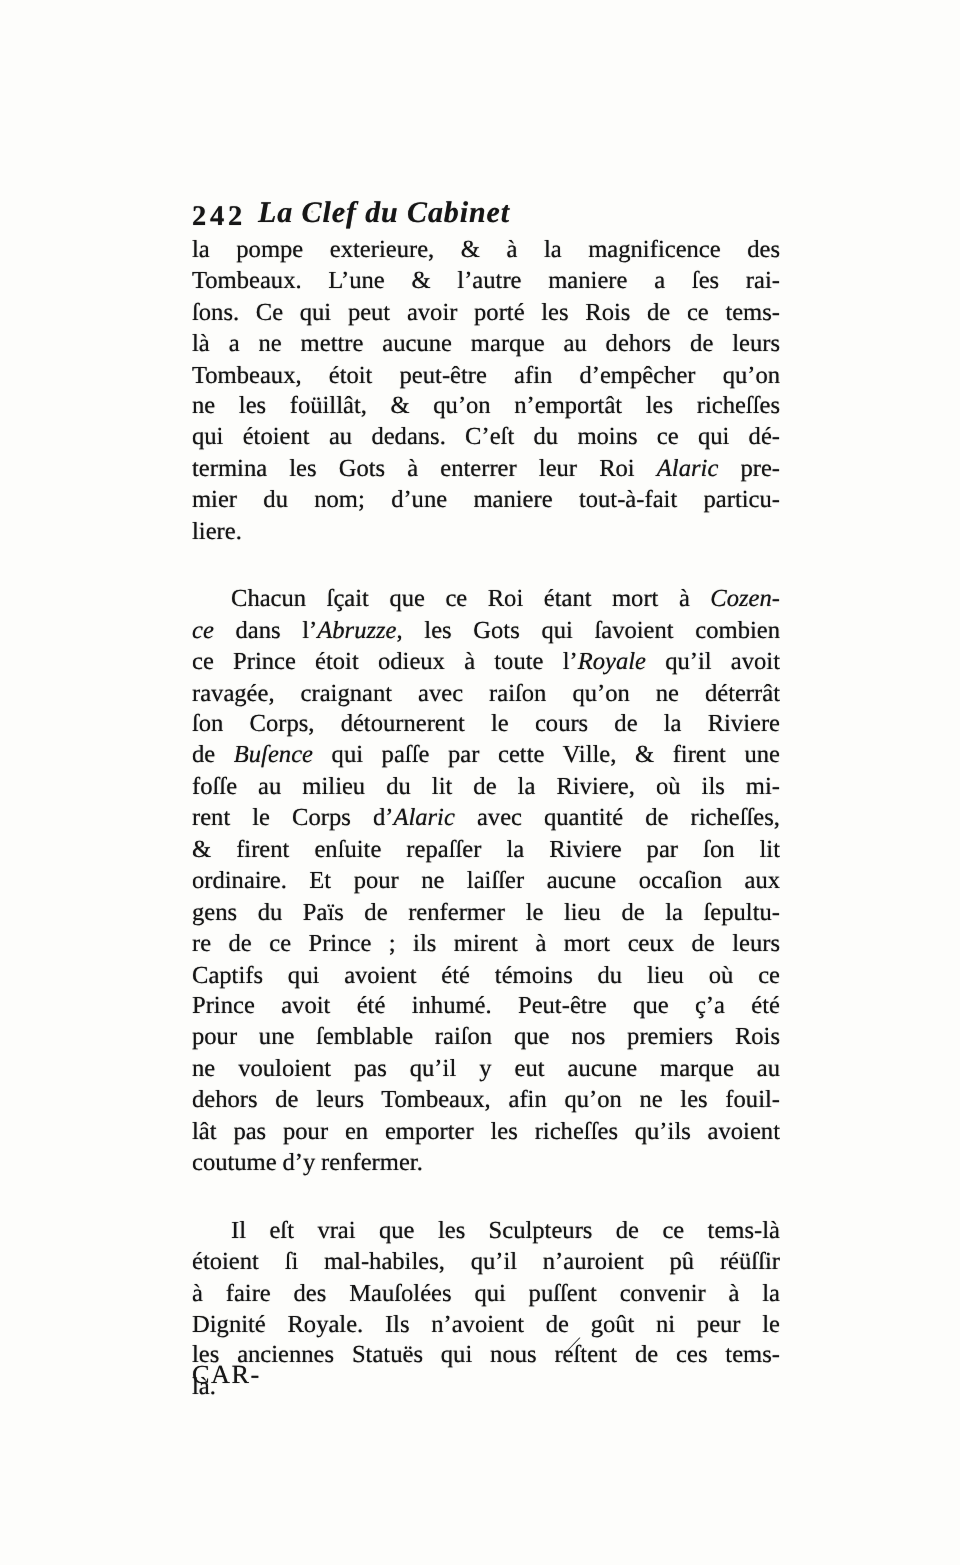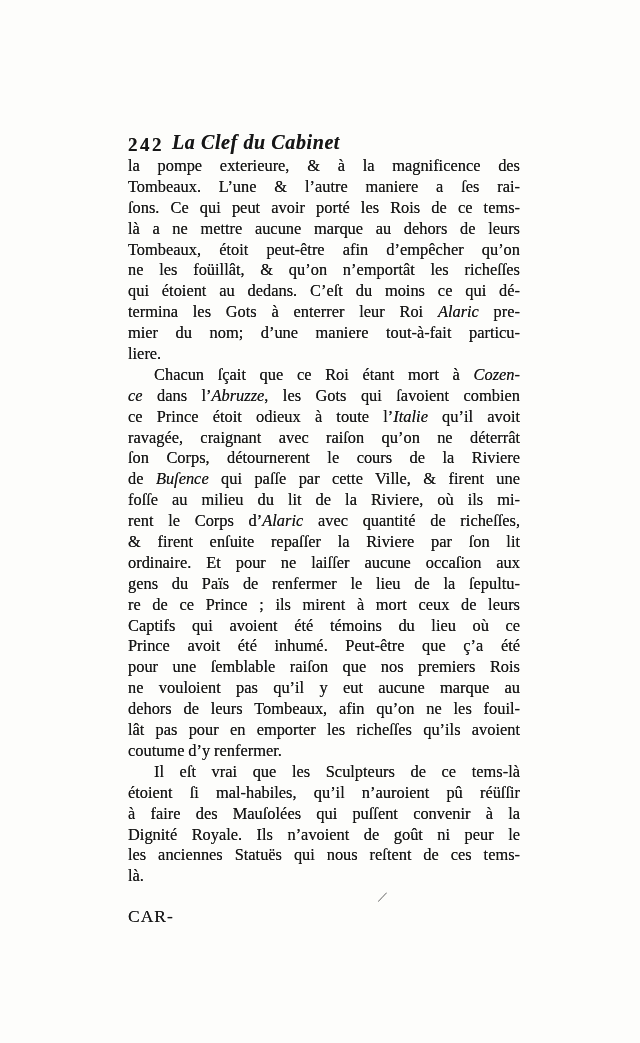--- a/index.html
+++ b/index.html
@@ -43,21 +43,21 @@
     left: 128px; top: 156px; width: 392px;
     font-size: 16.4px; line-height: 20.9px;
     word-spacing: -0.2px;
     text-shadow: 0 0 0.65px rgba(15,15,15,0.75);
   }
   .line {
     height: 20.9px; overflow: hidden;
     text-align: justify; text-align-last: justify;
   }
   .line.end { text-align-last: left; }
-  .line.indent { text-indent: 26px; }
+  .line.indent { text-indent: 26px; margin-top: 24px; }
   .line i { font-style: italic; }
   
   .catchword {
     position: absolute;
     left: 128px; top: 906px; width: 380px;
     text-align: left;
     font-size: 17.5px; letter-spacing: 1px;
     text-shadow: 0 0 0.6px rgba(15,15,15,0.7);
   }
   
@@ -84,21 +84,21 @@
       <div class="line">ſons. Ce qui peut avoir porté les Rois de ce tems-</div>
       <div class="line">là a ne mettre aucune marque au dehors de leurs</div>
       <div class="line">Tombeaux, étoit peut-être afin d’empêcher qu’on</div>
       <div class="line">ne les foüillât, &amp; qu’on n’emportât les richeſſes</div>
       <div class="line">qui étoient au dedans. C’eſt du moins ce qui dé-</div>
       <div class="line">termina les Gots à enterrer leur Roi <i>Alaric</i> pre-</div>
       <div class="line">mier du nom; d’une maniere tout-à-fait particu-</div>
       <div class="line end">liere.</div>
       <div class="line indent">Chacun ſçait que ce Roi étant mort à <i>Cozen-</i></div>
       <div class="line"><i>ce</i> dans l’<i>Abruzze</i>, les Gots qui ſavoient combien</div>
-      <div class="line">ce Prince étoit odieux à toute l’<i>Italie</i> qu’il avoit</div>
+      <div class="line">ce Prince étoit odieux à toute l’<i>Royale</i> qu’il avoit</div>
       <div class="line">ravagée, craignant avec raiſon qu’on ne déterrât</div>
       <div class="line">ſon Corps, détournerent le cours de la Riviere</div>
       <div class="line">de <i>Buſence</i> qui paſſe par cette Ville, &amp; firent une</div>
       <div class="line">foſſe au milieu du lit de la Riviere, où ils mi-</div>
       <div class="line">rent le Corps d’<i>Alaric</i> avec quantité de richeſſes,</div>
       <div class="line">&amp; firent enſuite repaſſer la Riviere par ſon lit</div>
       <div class="line">ordinaire. Et pour ne laiſſer aucune occaſion aux</div>
       <div class="line">gens du Païs de renfermer le lieu de la ſepultu-</div>
       <div class="line">re de ce Prince ; ils mirent à mort ceux de leurs</div>
       <div class="line">Captifs qui avoient été témoins du lieu où ce</div>

